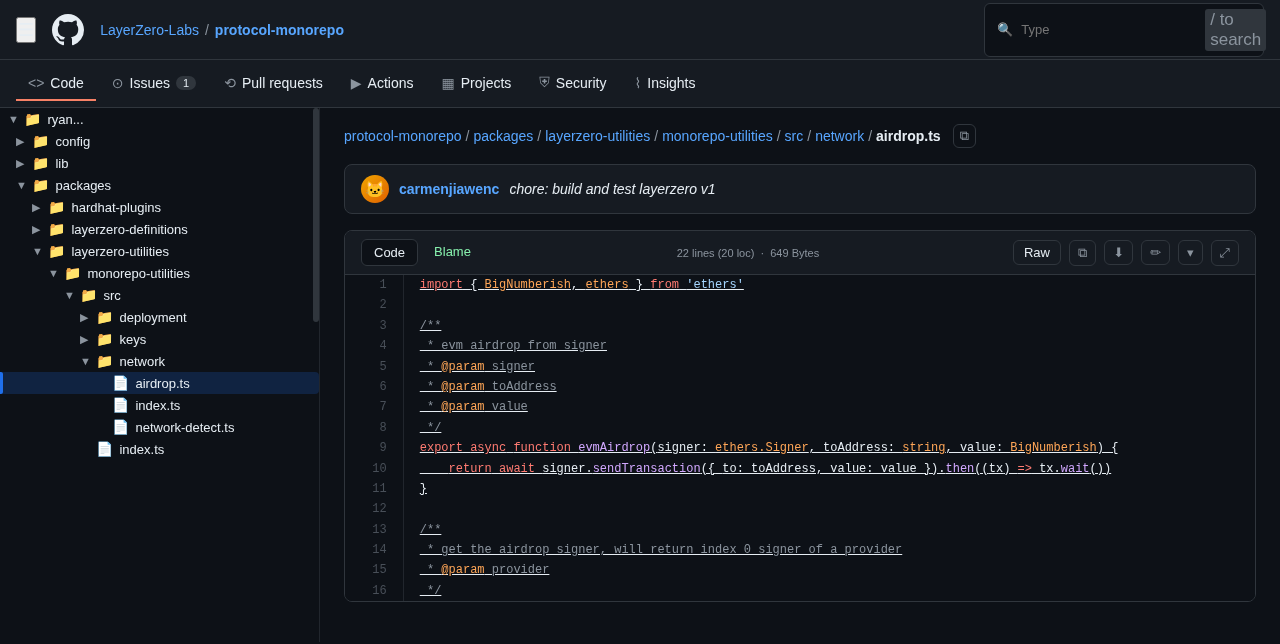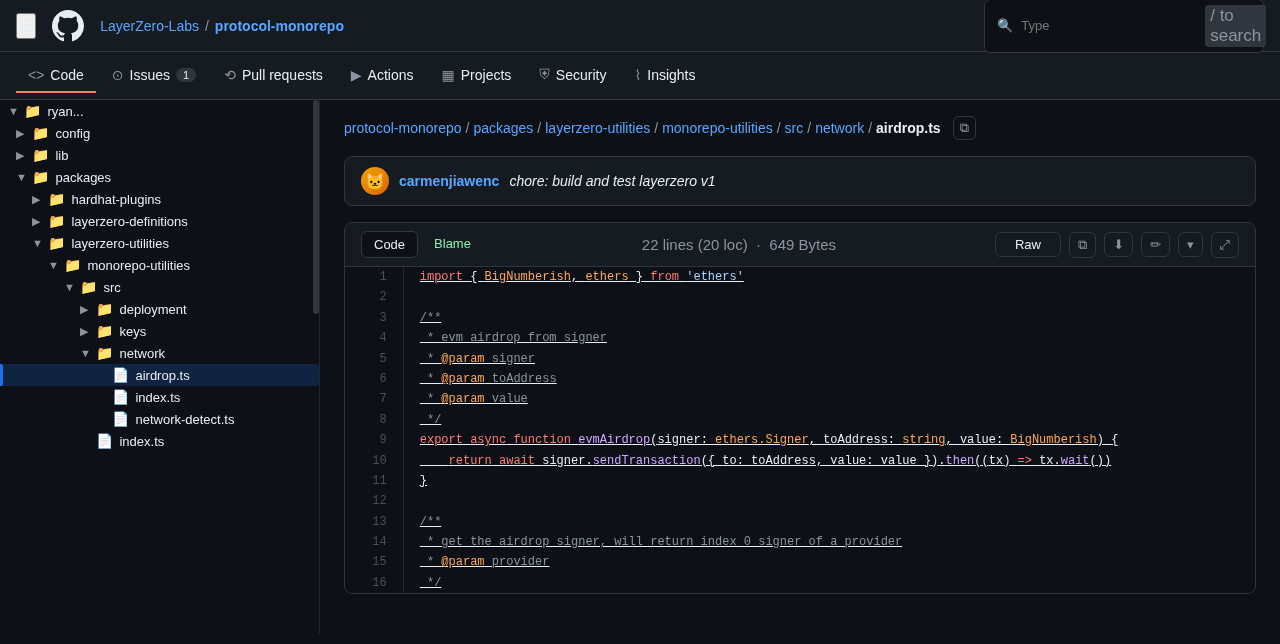--- a/index.html
+++ b/index.html
@@ -12,21 +12,21 @@
       overflow: hidden;
     }
 
     
     .topbar {
       background: #161b22;
       border-bottom: 1px solid #30363d;
       display: flex;
       align-items: center;
       padding: 0 16px;
-      height: 52px;
+      height: 60px;
       gap: 16px;
     }
     .hamburger-icon {
       color: #e6edf3;
       font-size: 18px;
       cursor: pointer;
     }
     .github-logo {
       width: 32px;
       height: 32px;
@@ -255,33 +255,33 @@
       font-size: 13px;
       color: #86efac;
     }
     .file-tab.active {
       background: #0d1117;
       color: #e6edf3;
       border: 1px solid #30363d;
     }
     .file-meta {
       color: #8b949e;
-      font-size: 15px;
+      font-size: 11px;
     }
     .file-actions {
       display: flex;
       align-items: center;
       gap: 8px;
     }
     .btn-raw {
       background: none;
       border: 1px solid #30363d;
       border-radius: 6px;
       color: #e6edf3;
-      padding: 4px 19px;
+      padding: 4px 10px;
       cursor: pointer;
       font-size: 13px;
     }
     .icon-btn {
       background: none;
       border: 1px solid #30363d;
       border-radius: 6px;
       color: #8b949e;
       padding: 4px 8px;
       cursor: pointer;

